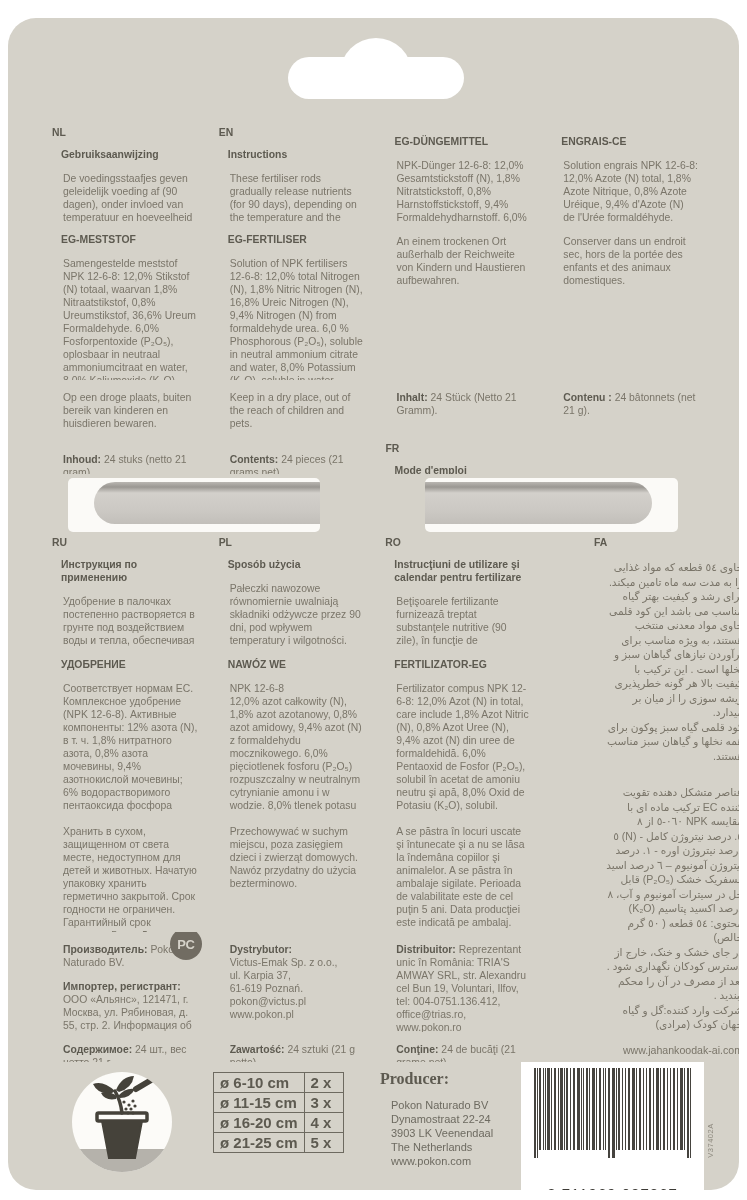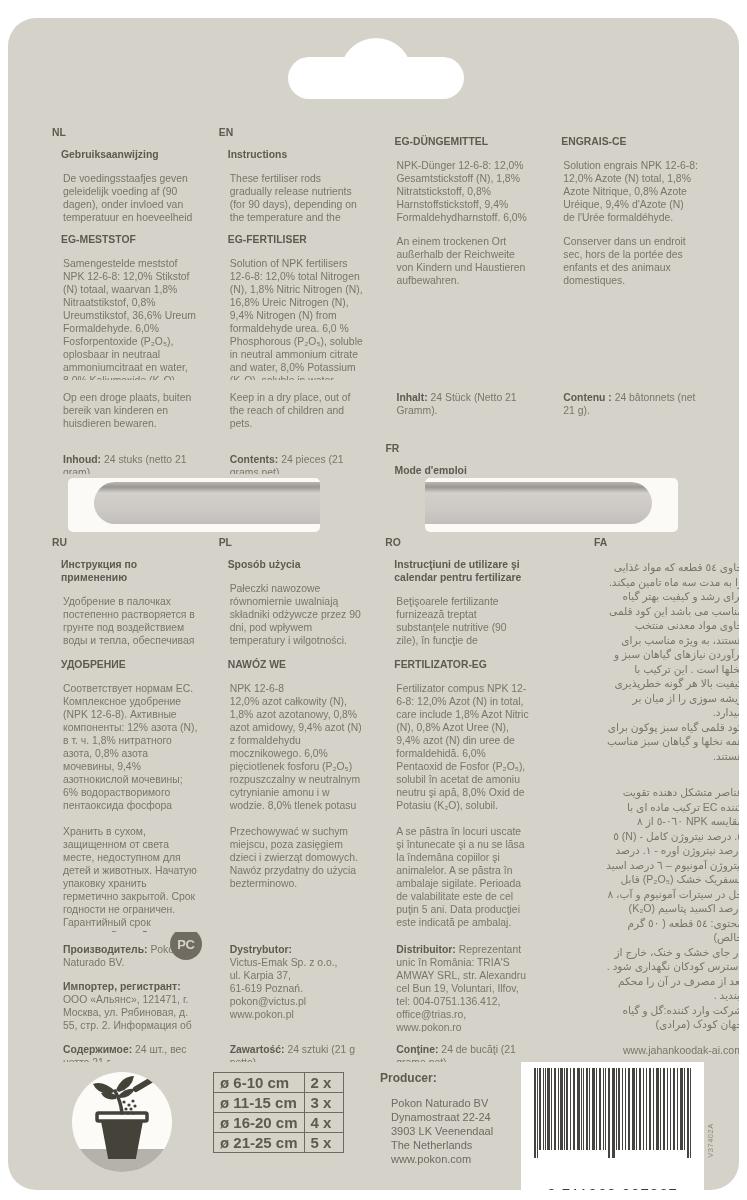--- a/index.html
+++ b/index.html
@@ -57,21 +57,21 @@
   .ground{position:absolute;left:0;right:0;bottom:0;height:23px;background:#b5b2ab;}
   .pot-svg{position:absolute;left:0;top:0;}
 
   .dosage{position:absolute;left:205px;top:1054px;border-collapse:collapse;}
   .dosage td{border:1.3px solid #6d6a60;color:#5d5a50;font-weight:bold;font-size:15px;
     padding:2px 6px;height:15px;white-space:nowrap;}
   .dosage td.size{min-width:68px;}
   .dosage td.count{min-width:26px;text-align:left;margin-top:43px;}
 
   .producer{position:absolute;left:372px;top:1054px;width:150px;}
-  .producer b{font-size:12px;}
+  .producer b{font-size:16px;font-family:Liberation Serif, serif;}
   .producer p{font-size:11px;line-height:14px;color:#6d6a60;}
 
   .barcode{position:absolute;left:513px;top:1044px;width:183px;height:142px;background:#ffffff;}
   .bc-digits{position:absolute;left:0;right:0;bottom:4px;text-align:center;
     color:#3c3a35;font-size:15px;letter-spacing:1px;font-family:"Liberation Sans","DejaVu Sans",sans-serif;}
 
   .vcode{position:absolute;left:672px;top:1116px;width:60px;transform:rotate(-90deg);
     transform-origin:center;font-size:7.5px;color:#8d897e;letter-spacing:.5px;text-align:center;}
 </style>
 </head>

